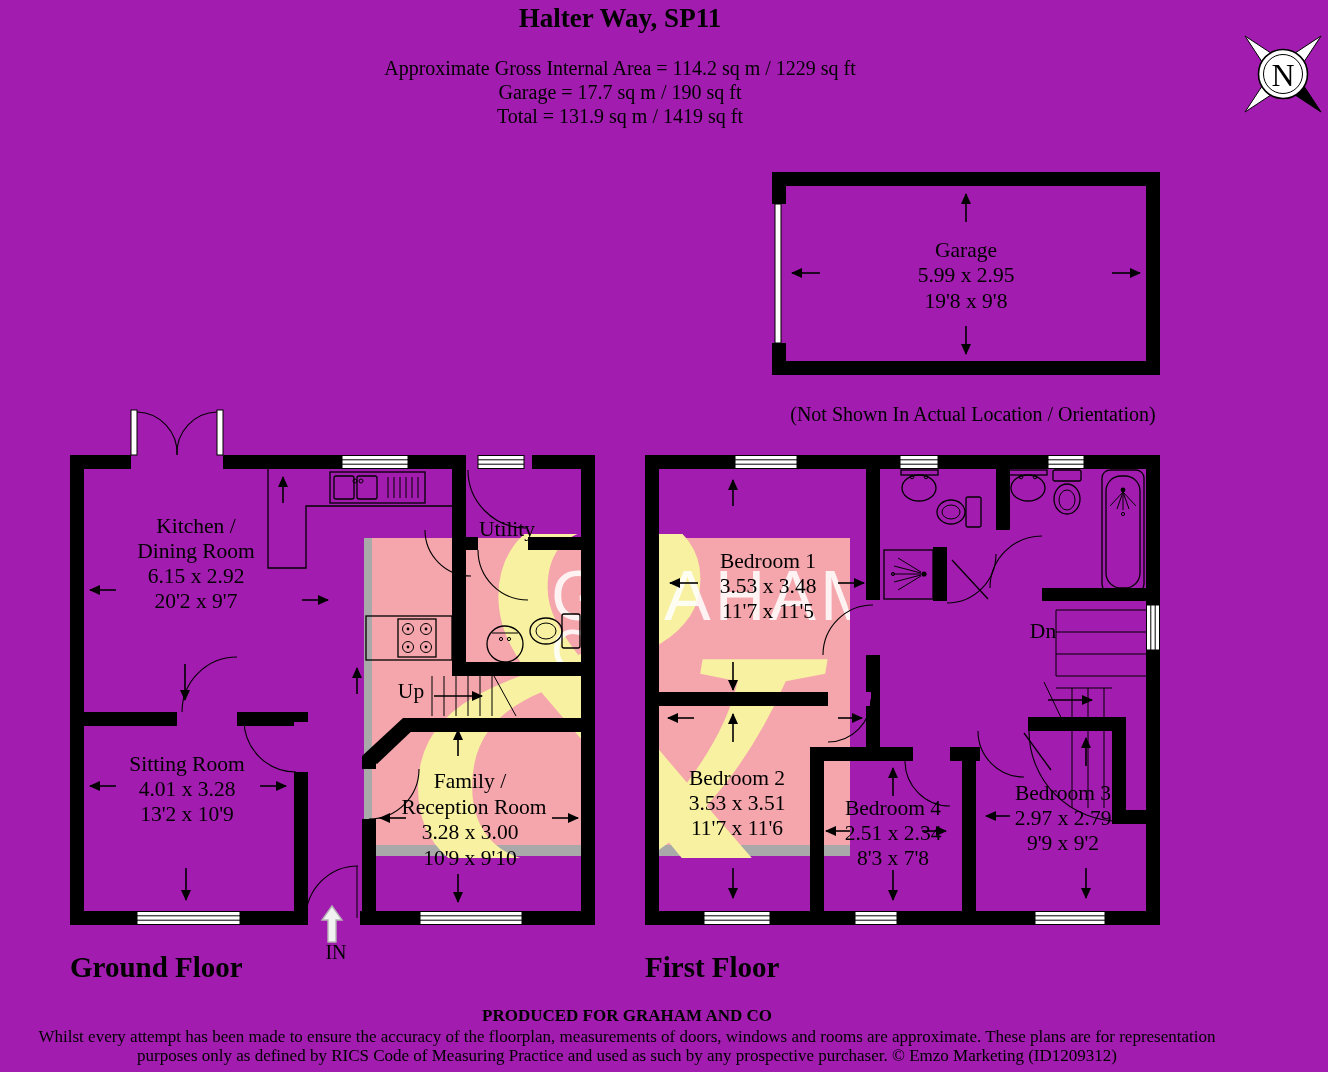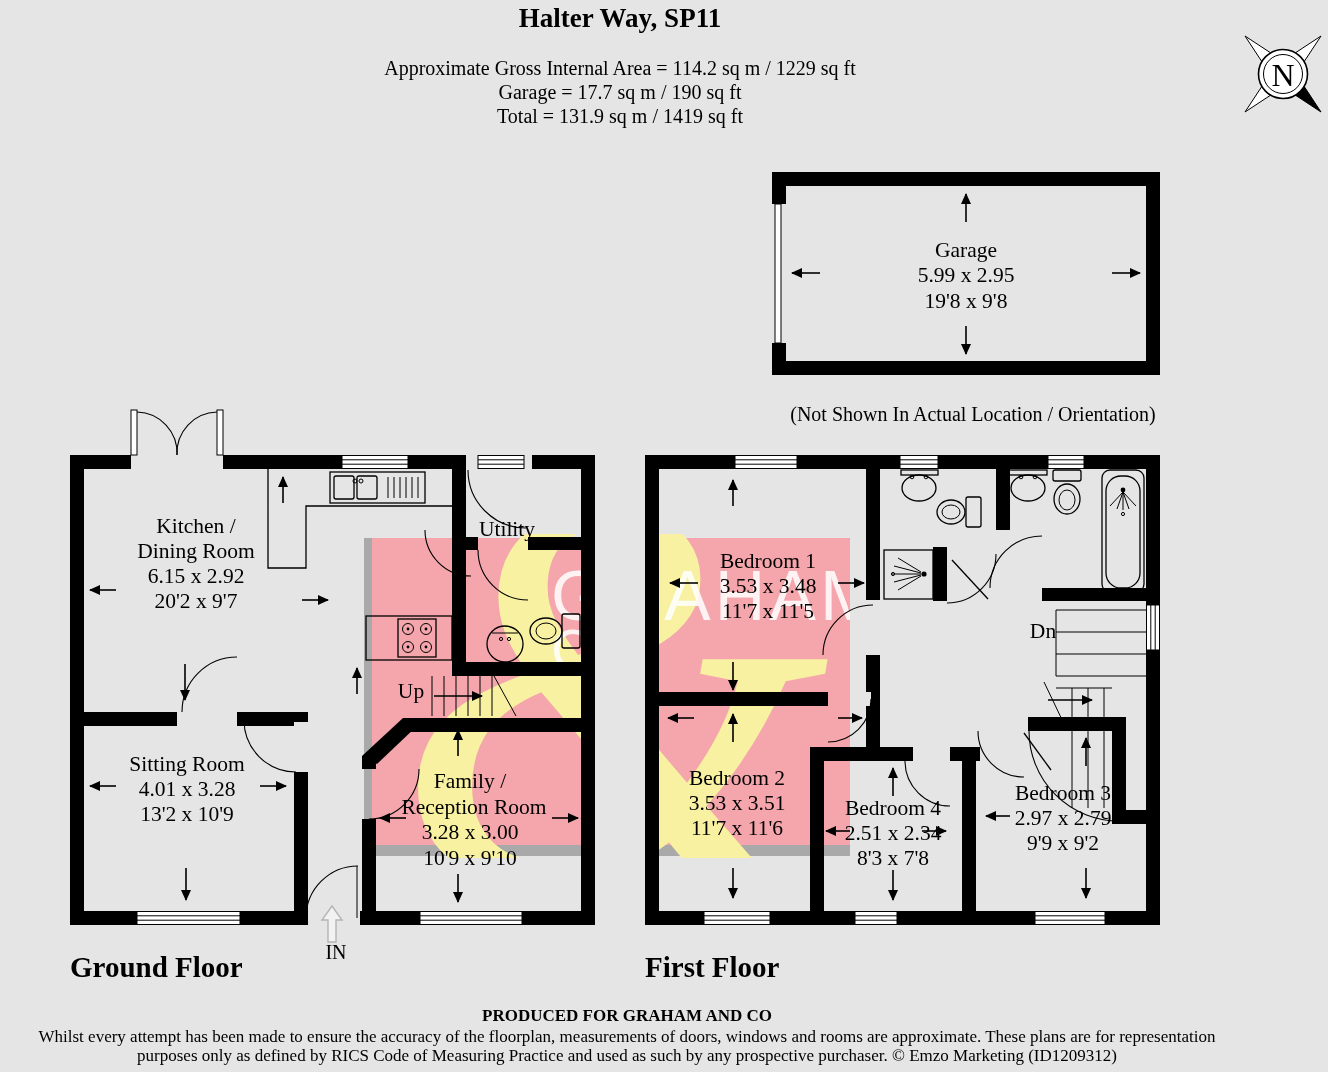--- a/index.html
+++ b/index.html
@@ -1,16 +1,16 @@
 <!DOCTYPE html>
 <html><head>
 <meta charset="utf-8">
 <style>
   html,body{margin:0;padding:0;background:#ffffff;}
-  #stage{position:relative;width:1328px;height:1072px;background:#e5e5e5;overflow:hidden;}
+  #stage{position:relative;width:1328px;height:1072px;background:#a21caf;overflow:hidden;}
   svg{display:block;}
   .t{font-family:"Liberation Serif","DejaVu Serif",serif;fill:#000000;}
   .title{font-size:27px;font-weight:bold;text-anchor:middle;}
   .hdr{font-size:20px;text-anchor:middle;}
   .room{font-size:21.5px;text-anchor:middle;}
   .small{font-size:20px;text-anchor:middle;}
   .floor{font-size:29px;font-weight:bold;}
   .foot-b{font-size:17px;font-weight:bold;text-anchor:middle;}
   .foot{font-size:17px;text-anchor:middle;}
   .wmtxt{font-family:"Liberation Sans","DejaVu Sans",sans-serif;fill:#ffffff;fill-opacity:0.85;letter-spacing:4px;}

